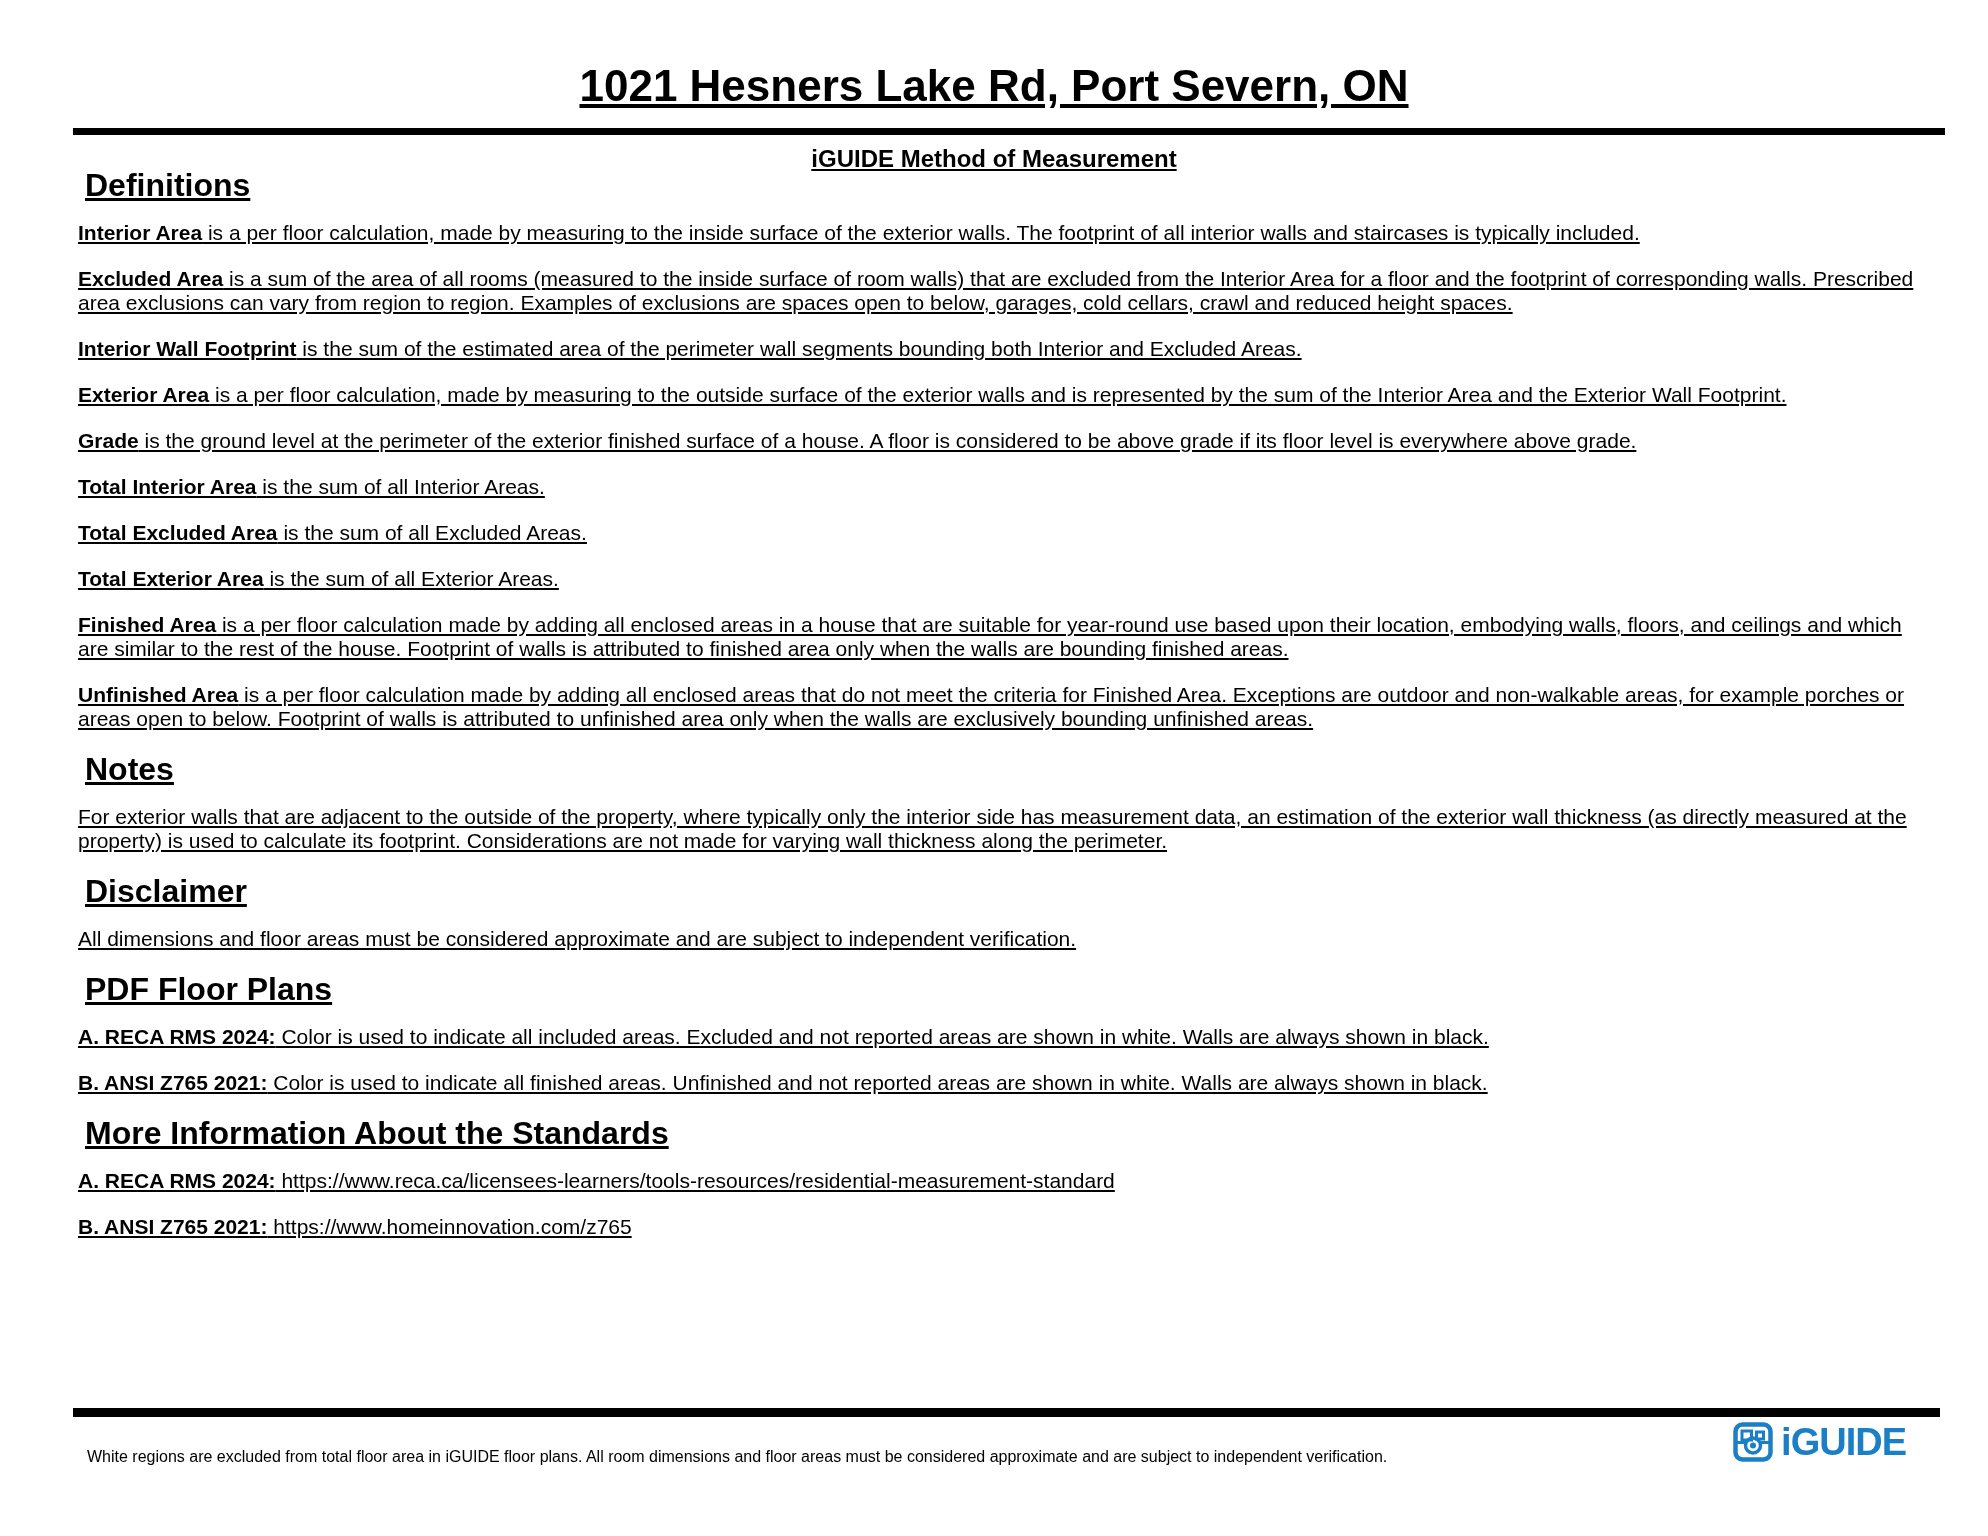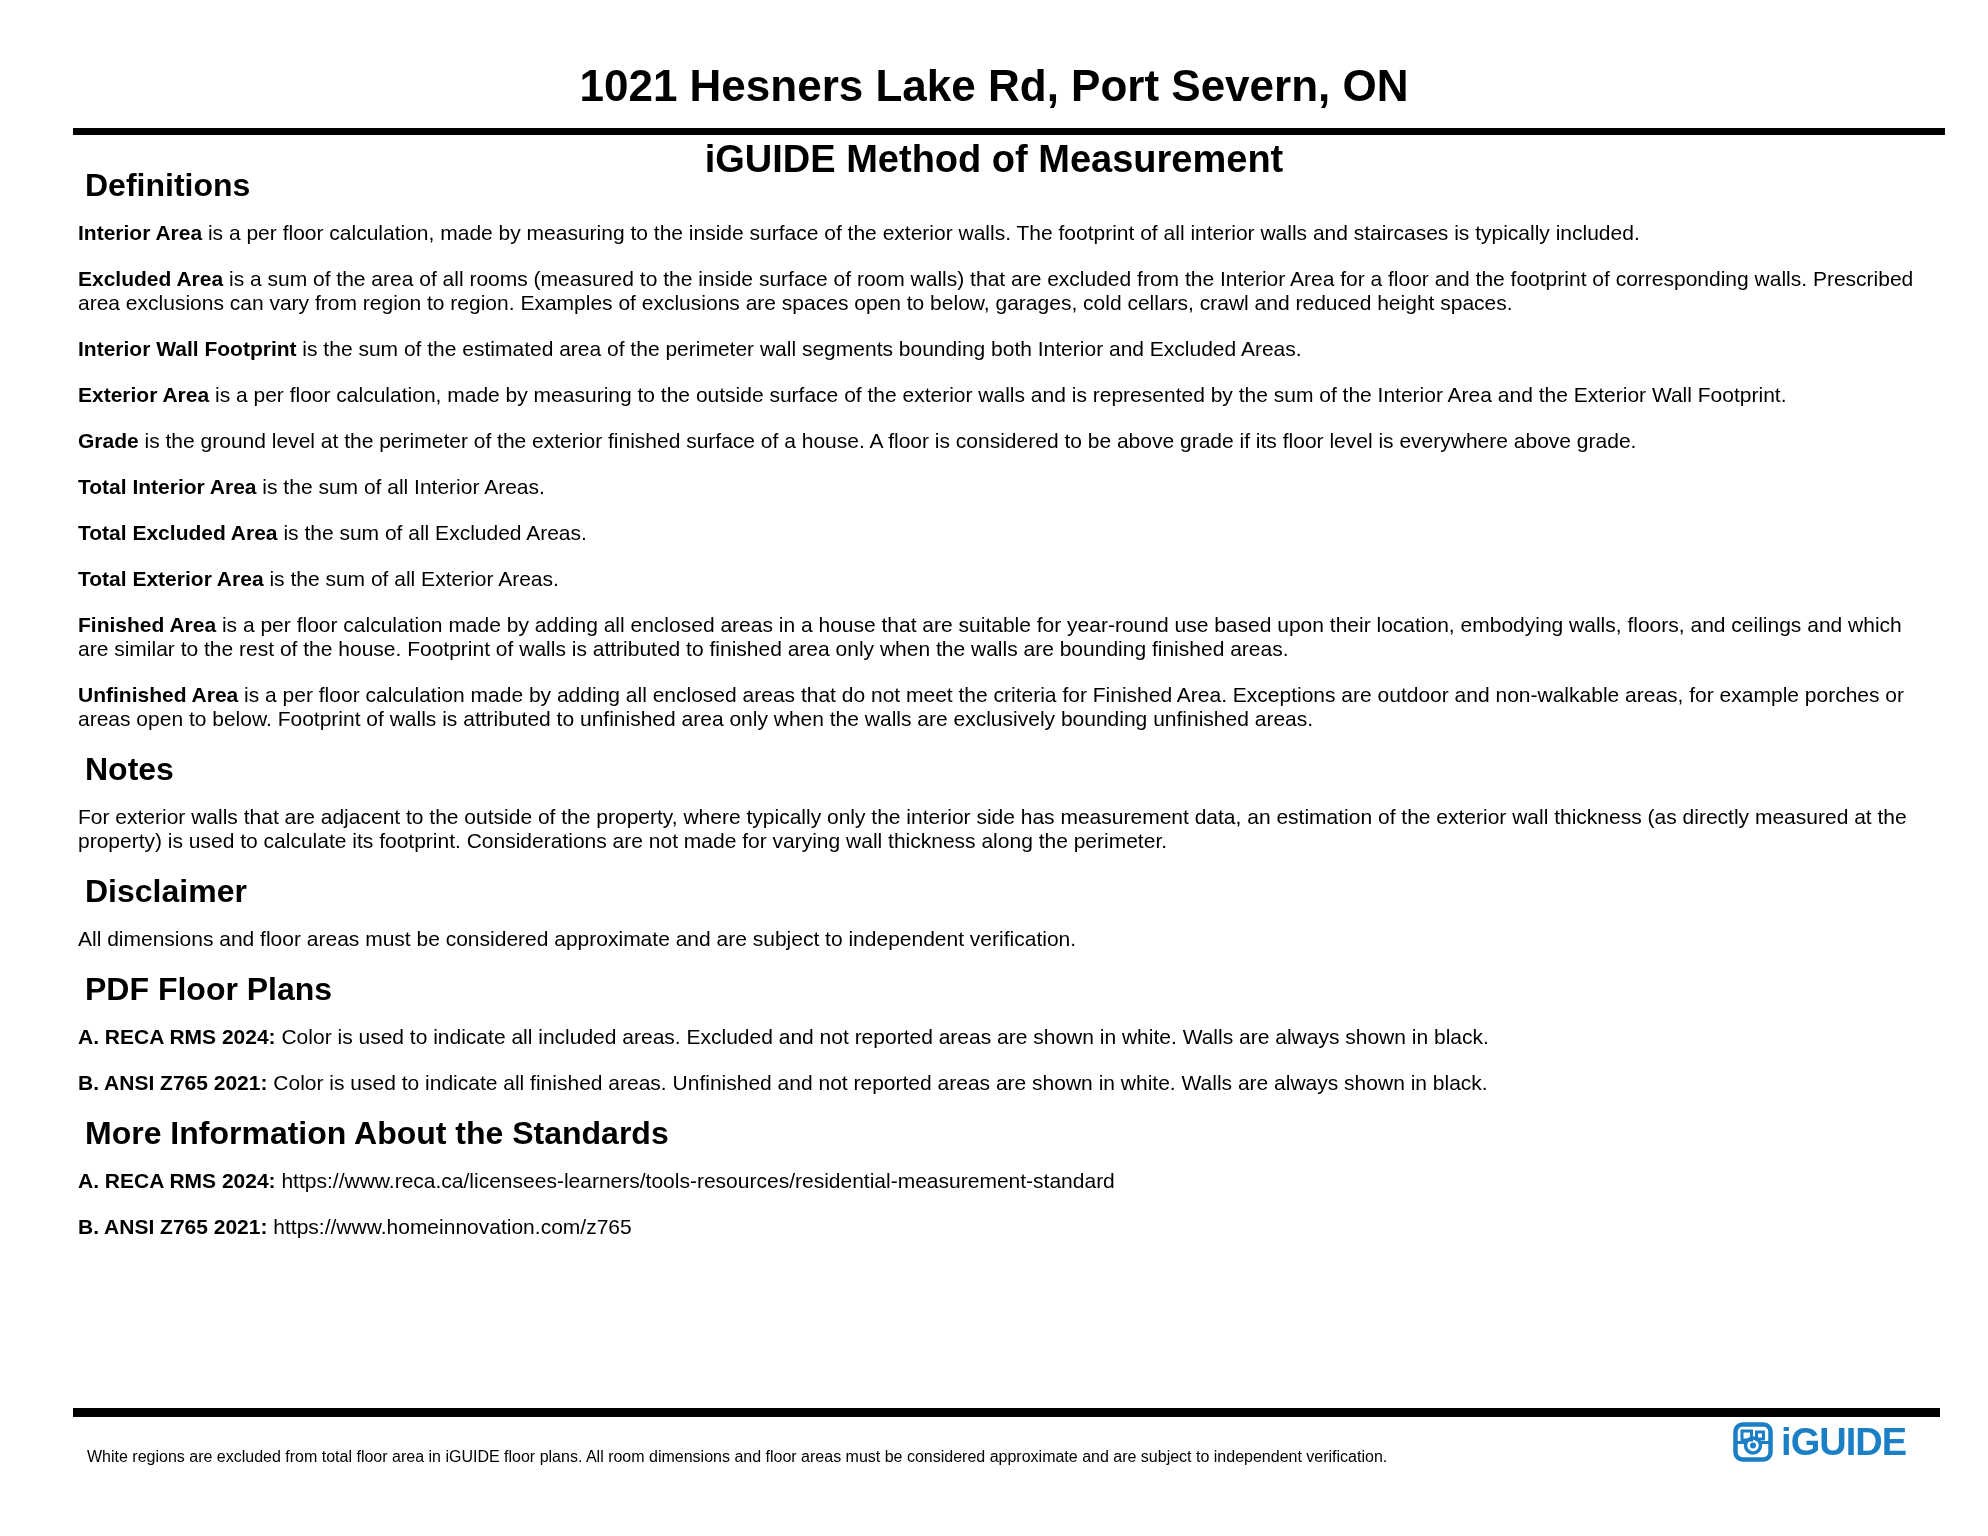--- a/index.html
+++ b/index.html
@@ -5,37 +5,38 @@
   * { box-sizing: border-box; }
   html, body { margin: 0; padding: 0; background: #fff; }
   .page {
     position: relative;
     width: 1988px;
     height: 1536px;
     background: #ffffff;
     color: #000000;
     font-family: "Liberation Sans", "DejaVu Sans", sans-serif;
     overflow: hidden;
+    text-decoration: underline;
   }
   .title {
     margin: 64px 0 0 0;
     text-align: center;
     font-size: 44px;
     line-height: 44px;
     font-weight: 700;
   }
   .rule-top {
     height: 7px;
     background: #000;
     margin: 20px 43px 0 73px;
   }
   .subtitle {
     margin: 8px 0 0 0;
     text-align: center;
-    font-size: 38px;
+    font-size: 24px;
     line-height: 32px;
     font-weight: 700;
   }
   h3.heading {
     margin: 12px 52px 20px 85px;
     font-size: 32px;
     line-height: 32px;
     font-weight: 700;
   }
   h3.first-heading { margin-top: -6px; }

